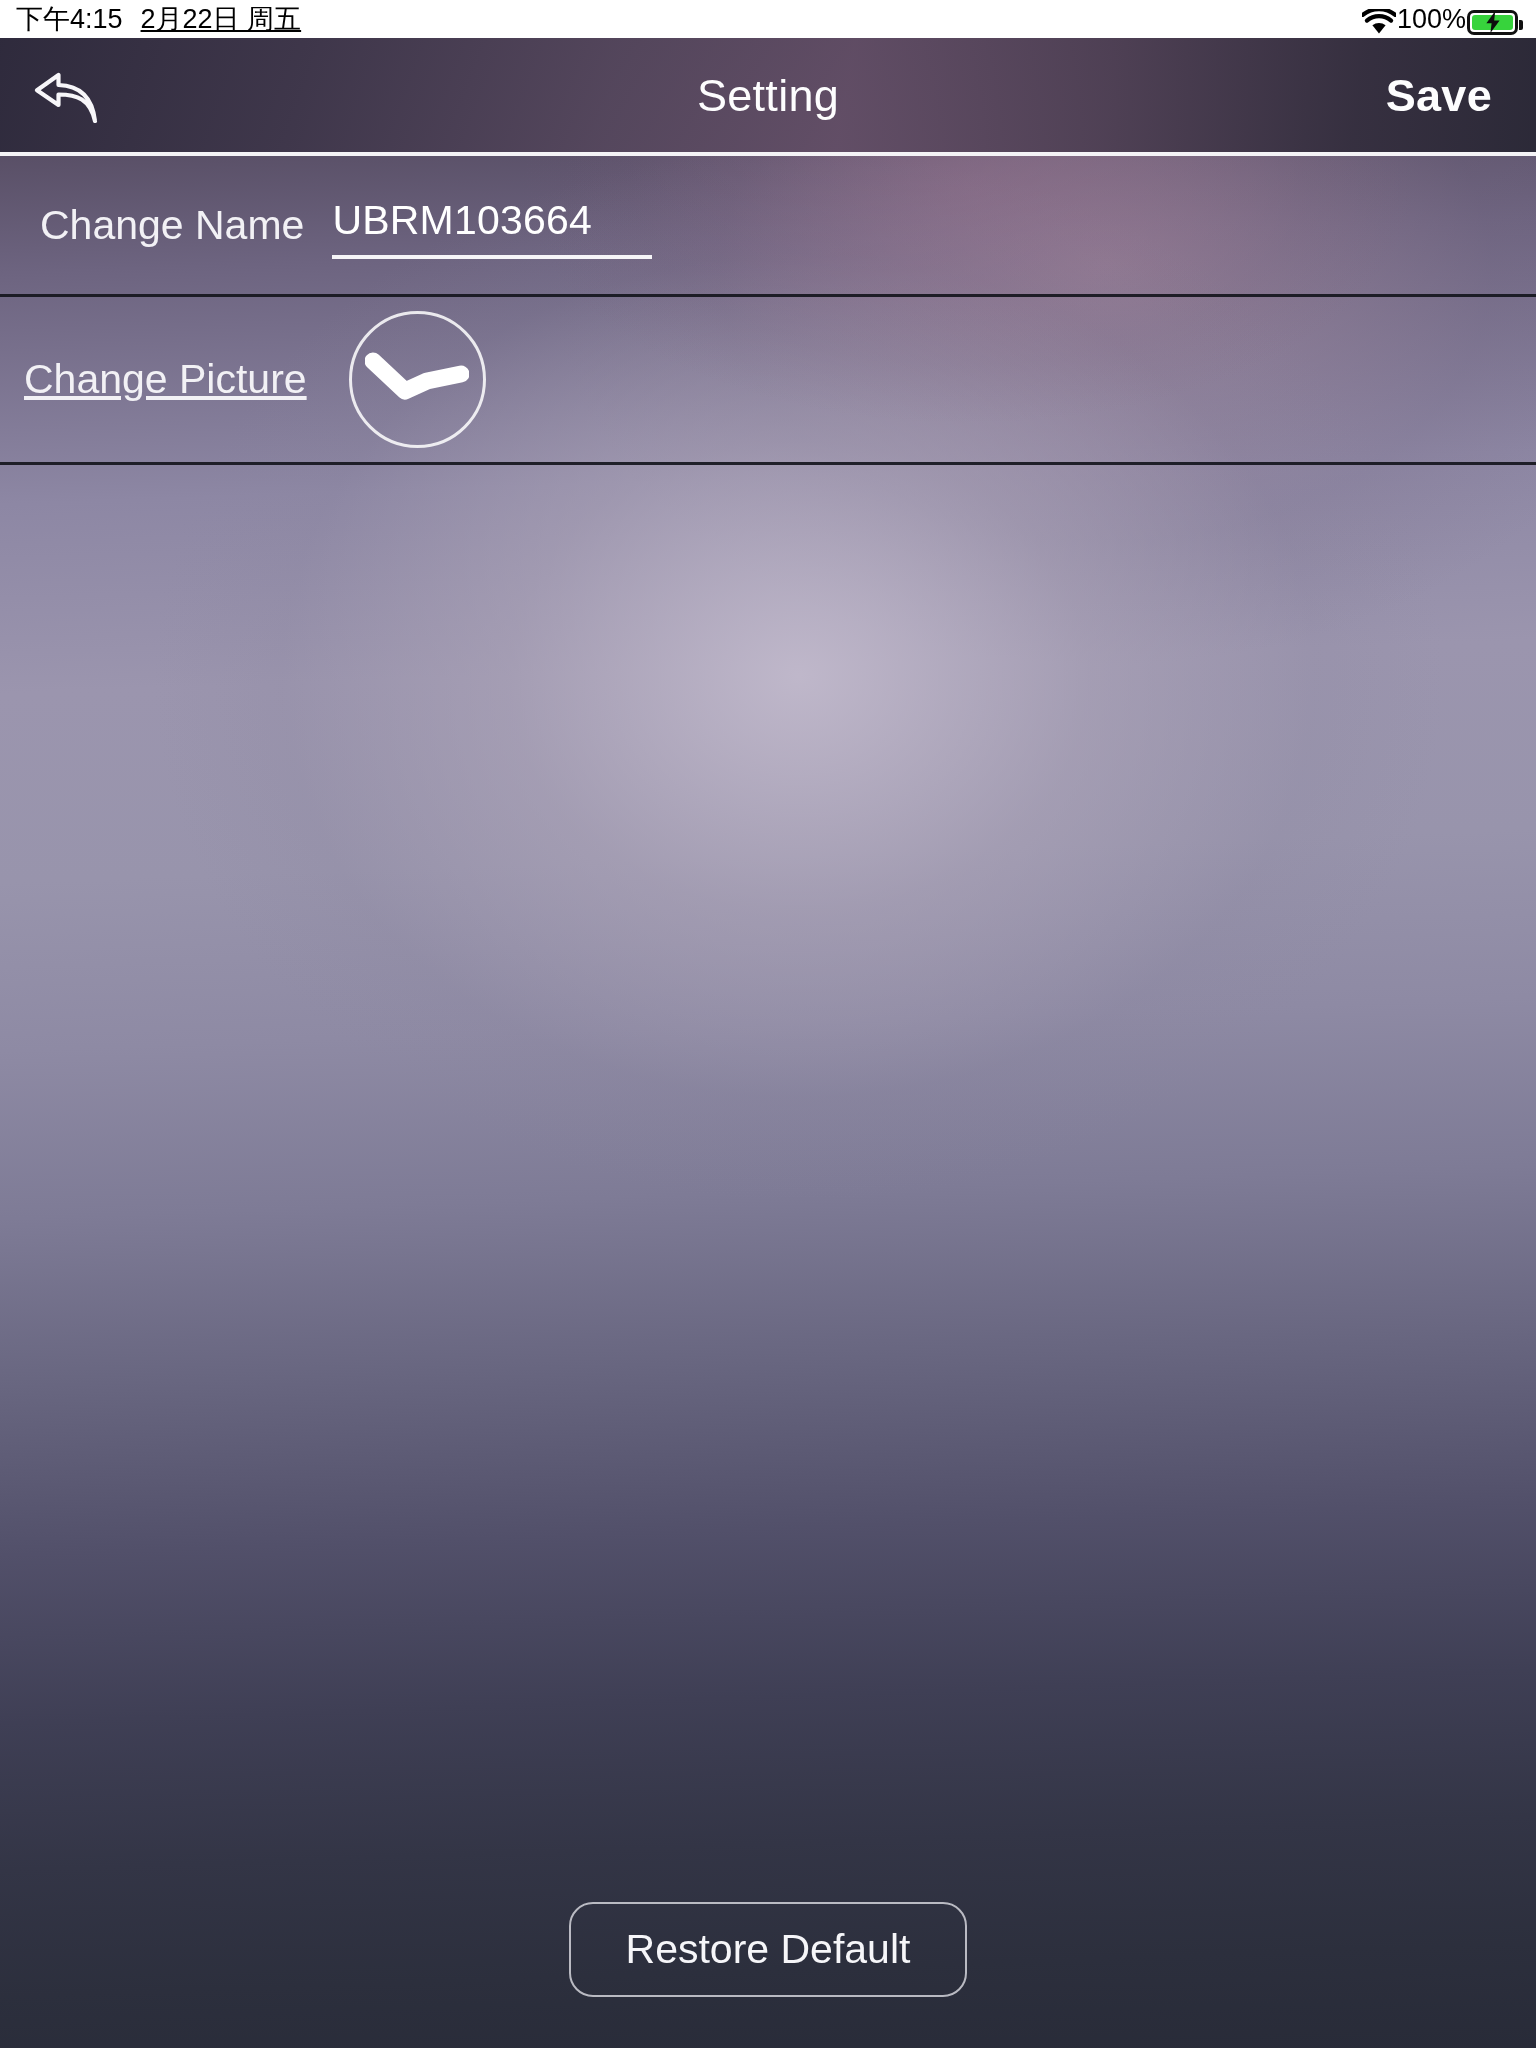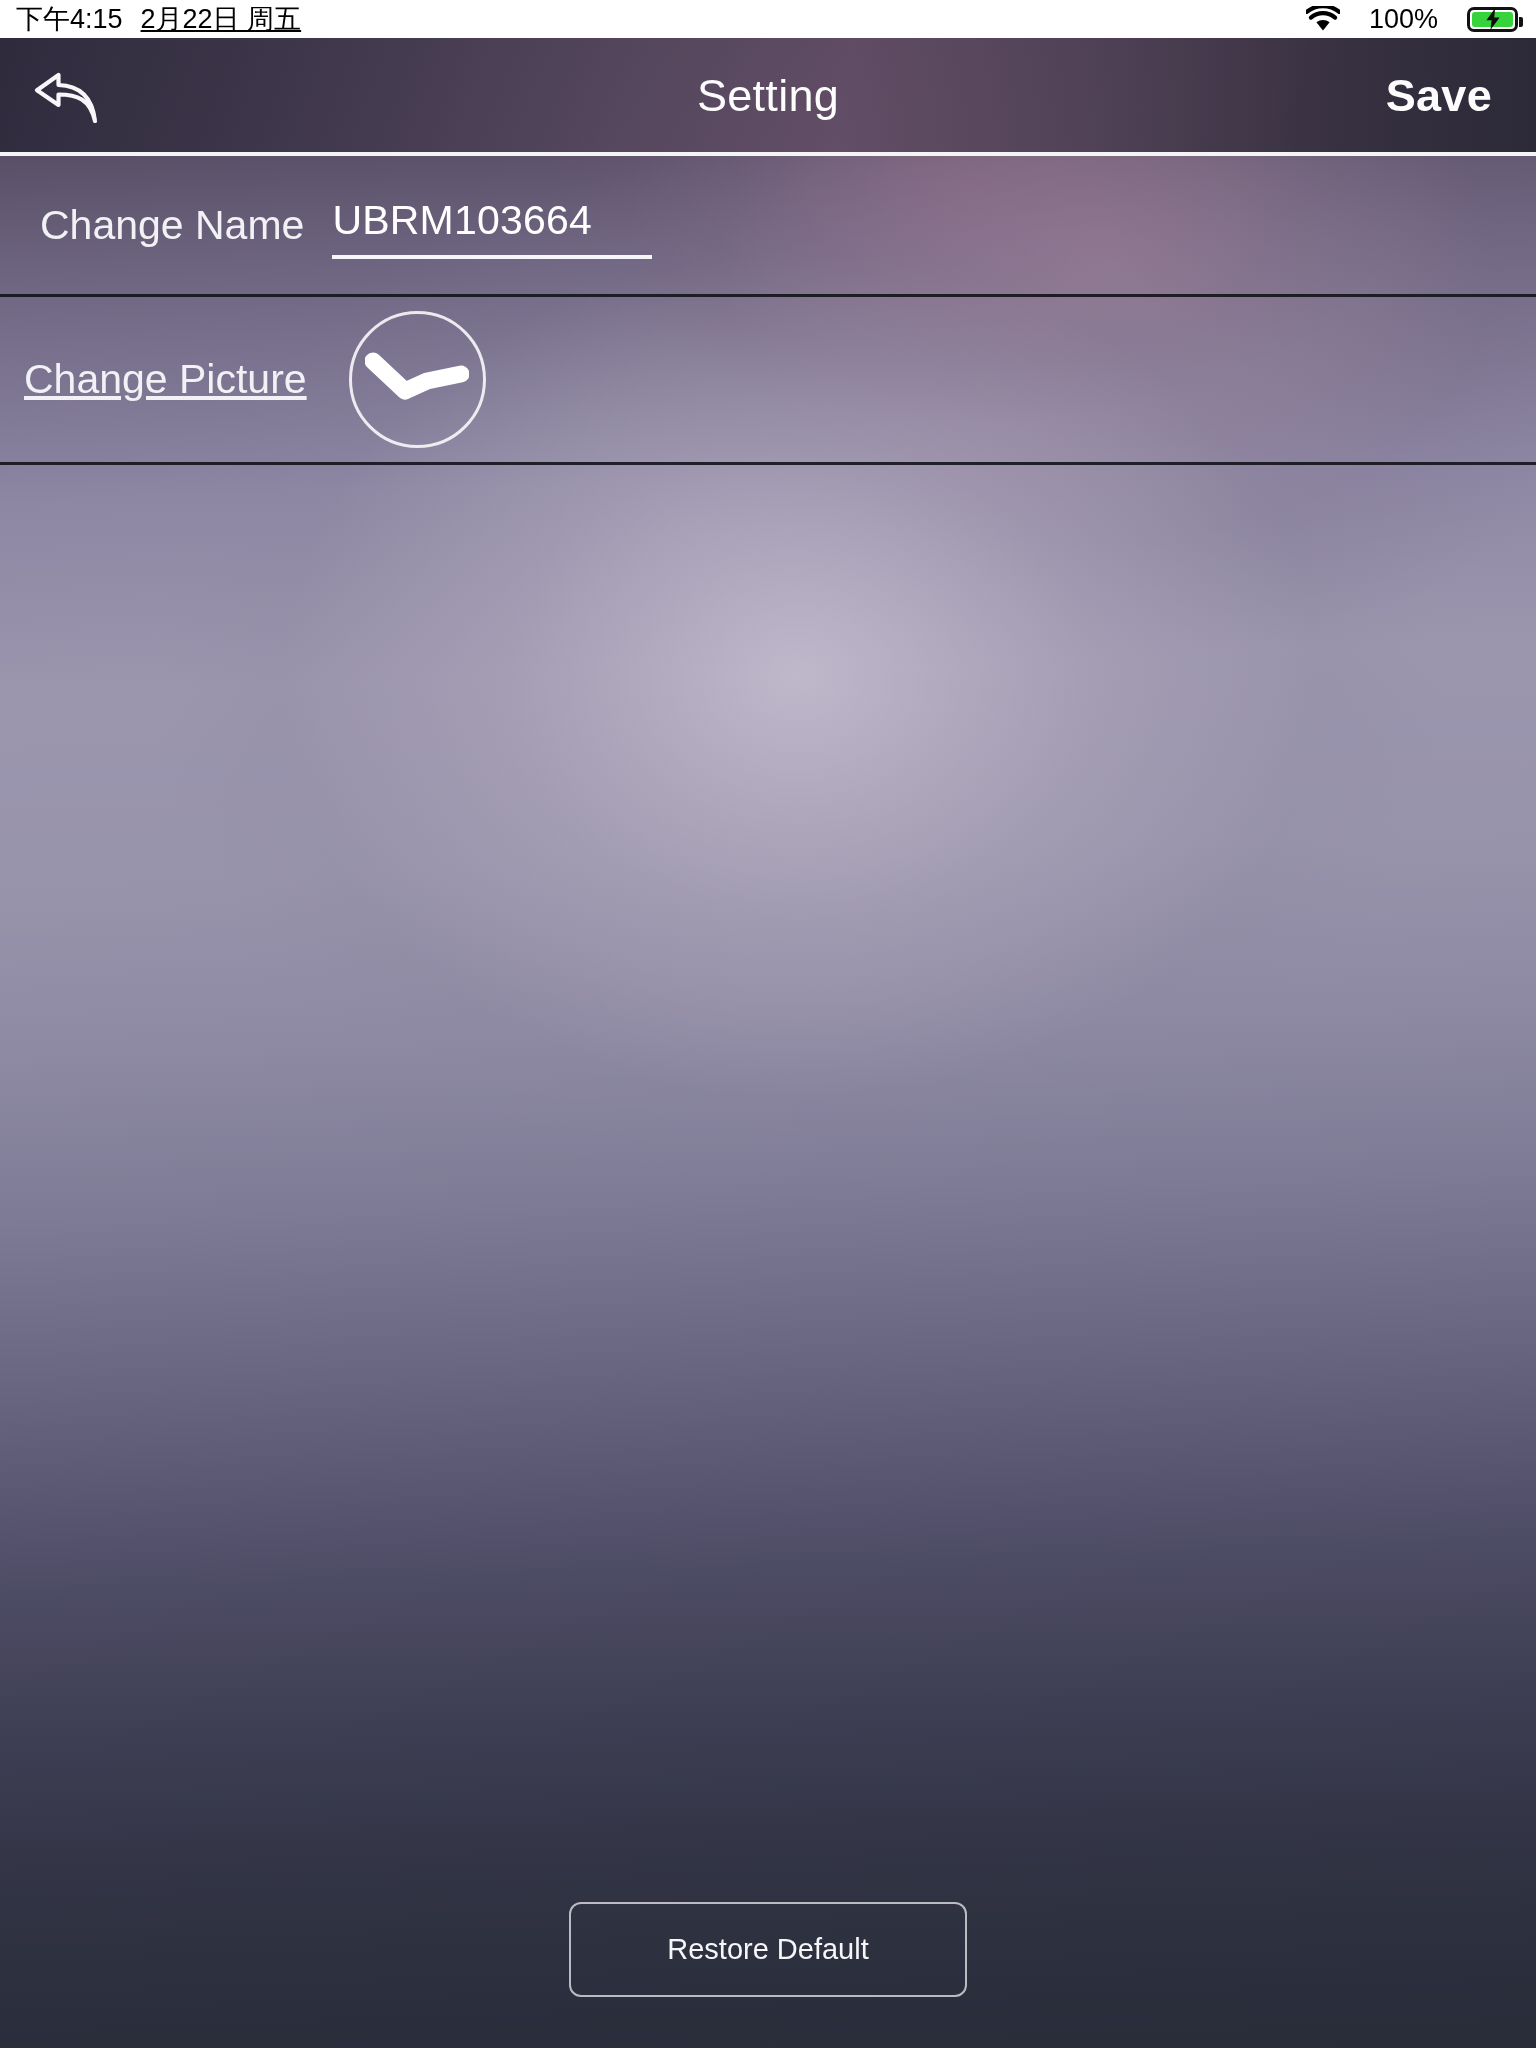--- a/index.html
+++ b/index.html
@@ -22,21 +22,21 @@
     width:1536px; height:38px;
     background:#ffffff;
     display:flex; align-items:center;
     padding:0 18px 0 16px;
     z-index:40;
   }
   .sb-left { display:flex; align-items:center; gap:18px; color:#000; }
   .sb-time { font-size:27px; letter-spacing:0px; }
   .sb-date { font-size:27px;text-decoration:underline; }
   .sb-spacer { flex:1; }
-  .sb-right { display:flex; align-items:center; gap:29px; }
+  .sb-right { display:flex; align-items:flex-end; gap:1px; }
   .sb-pct { font-size:27px; color:#000; }
 
   .wifi { width:34px; height:26px; display:block; }
   .battery {
     position:relative; width:51px; height:25px;
     border:3px solid #111; border-radius:7px;
     background:#fff;
   }
   .battery::after {
     content:""; position:absolute; right:-8px; top:7px;
@@ -178,24 +178,24 @@
     flex:0 0 auto;
   }
 
   
   .restore-btn {
     position:absolute;
     left:50%; transform:translateX(-50%);
     top:1902px;
     width:398px; height:95px;
     border:2px solid rgba(226,226,232,0.78);
-    border-radius:12px;
+    border-radius:24px;
     background:transparent;
     color:#f6f6f9;
-    font-size:29px;
+    font-size:41px;
     font-family:"Liberation Sans", sans-serif;
     display:flex; align-items:center; justify-content:center;
     z-index:15;
   }
 </style>
 </head>
 <body>
 
 <div id="screen">
 

